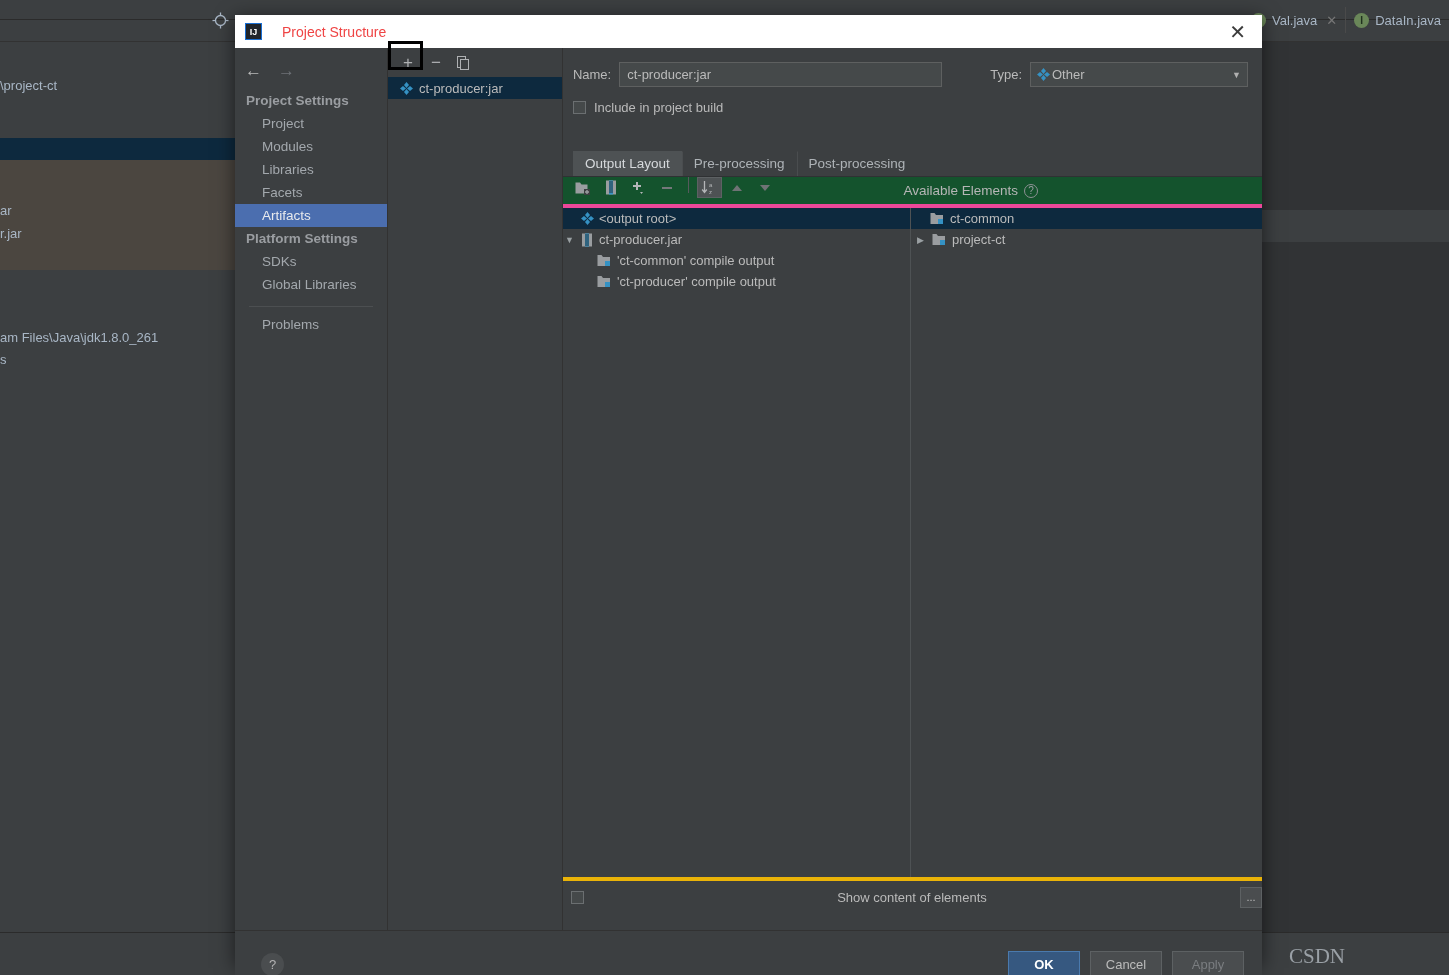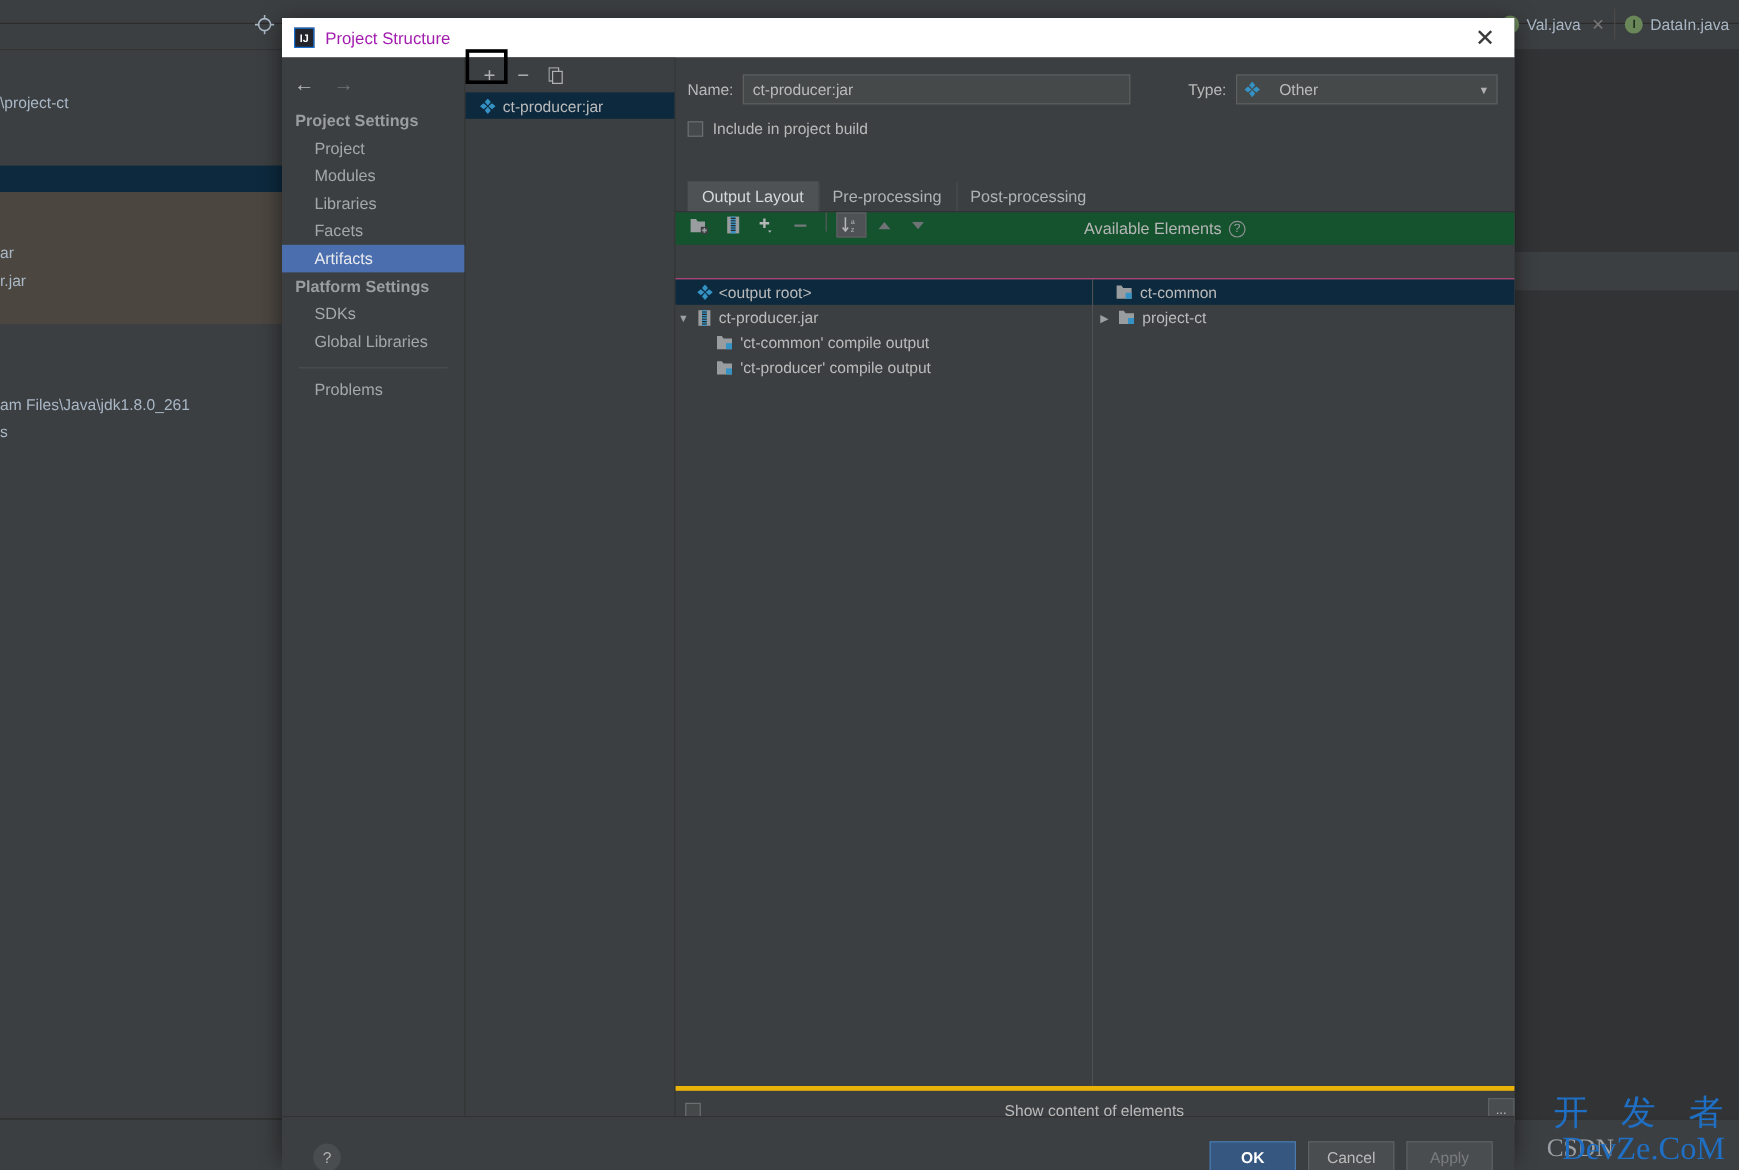--- a/index.html
+++ b/index.html
@@ -44,21 +44,21 @@
   .wm-en { font-size: 27px; color: #1f6fc4; margin-top: 2px; font-family: "Liberation Serif", serif; }
   .wm-csdn { position: absolute; right: 104px; bottom: 6px; font-size: 21px; color: #9aa0a6; font-family: "Liberation Serif", serif; }
 
   
   .dialog { position: absolute; left: 235px; top: 15px; width: 1027px; height: 950px;
             background: #3c3f41; box-shadow: 0 3px 18px rgba(0,0,0,0.55); }
   .titlebar { height: 33px; background: #ffffff; display: flex; align-items: center; padding: 0 10px; }
   .ij-logo { width: 17px; height: 17px; background: #21252b; border: 1px solid #1a6fd4; position: relative;
              display: flex; align-items: center; justify-content: center; color: #fff; font-size: 9px; font-weight: bold;
              font-family: "Liberation Sans", sans-serif; }
-  .title-text { margin-left: 9px; color: #a21caf; font-size: 14px; }
+  .title-text { margin-left: 20px; color: #ef4444; font-size: 14px; }
   .close-btn { margin-left: auto; color: #3b3b3b; font-size: 20px; line-height: 1; padding: 0 6px; cursor: default; }
 
   .dlg-body { position: relative; height: 882px; background: #3c3f41; display: flex; }
 
   
   .sidebar { width: 153px; background: #3c3f41; border-right: 1px solid #323232; position: relative; }
   .nav-arrows { display: flex; gap: 16px; padding: 14px 0 10px 10px; }
   .nav-arrow { font-size: 17px; line-height: 1; }
   .nav-back { color: #bbbbbb; }
   .nav-fwd { color: #6e7277; }
@@ -79,21 +79,21 @@
 
   
   .detail { flex: 1; position: relative; background: #3c3f41; }
   .row1 { display: flex; align-items: center; padding: 14px 14px 0 10px; gap: 8px; }
   .lbl { color: #bababa; font-size: 13px; white-space: nowrap; }
   .txtfield { background: #45494a; border: 1px solid #5e6060; height: 25px; color: #bbbbbb;
               font-size: 13px; padding: 0 7px; display: flex; align-items: center; }
   .name-field { width: 323px; }
   .type-label { margin-left: 40px; }
   .combo { width: 218px; height: 25px; background: #45494a; border: 1px solid #5e6060;
-           display: flex; align-items: center; padding: 0 6px; gap: 16px; color: #bbbbbb; font-size: 13px; }
+           display: flex; align-items: center; padding: 0 6px; gap: 2px; color: #bbbbbb; font-size: 13px; }
   .combo .caret { margin-left: auto; font-size: 9px; color: #b0b0b0; }
 
   .row2 { display: flex; align-items: center; padding: 16px 14px 0 10px; gap: 9px; }
   .out-field { flex: 1; height: 25px; background: #3c3f41; border: 1px solid #565a5c; color: #b6b6b6;
                font-size: 13px; padding: 0 7px; display: flex; align-items: center; }
   .browse-btn { width: 24px; height: 25px; background: #3c3f41; border: 1px solid #565a5c;
                 display: flex; align-items: center; justify-content: center; }
 
   .row3 { display: flex; align-items: center; gap: 8px; padding: 13px 0 0 10px; }
   .chk { width: 13px; height: 13px; border: 1px solid #6b6f71; background: #45494a; }
@@ -105,21 +105,21 @@
 
   .lt-toolbar { height: 27px; display: flex; gap: 3px; padding-left: 8px; background: #14532d; }
   .lt-btn { width: 25px; height: 21px; display: flex; align-items: center; justify-content: center; }
   .lt-btn.toggled { background: #4e5254; border: 1px solid #5d6163; }
   .lt-sep { width: 1px; height: 16px; background: #565a5c; margin: 0 5px; }
   .avail-lbl { margin-left: auto; margin-right: 0; display: flex; align-items: center; gap: 6px;
                color: #b6b6b6; font-size: 13.5px; padding-right: 224px; }
   .q-circ { width: 14px; height: 14px; border: 1px solid #8d9194; border-radius: 50%;
             font-size: 10px; color: #9aa0a3; display: flex; align-items: center; justify-content: center; }
 
-  .panes { display: flex; height: 673px; border-top: 1px solid #ec4899; margin-top: 28px; }
+  .panes { display: flex; height: 673px; border-top: 4px solid #ec4899; }
   .pane-left { width: 348px; background: #3c3f41; border-right: 1px solid #4e5254; }
   .pane-right { flex: 1; background: #3c3f41; }
   .tree-row { height: 21px; display: flex; align-items: center; gap: 5px; font-size: 13px; color: #bbbbbb; }
   .tree-row.sel { background: #0d293e; }
   .tw { width: 13px; display: flex; align-items: center; justify-content: center; font-size: 9px; color: #9aa0a3; }
 
   .bottom-opts { height: 36px; display: flex; align-items: center; gap: 9px; padding-left: 8px; border-top: 4px solid #eab308; justify-content: space-between; }
   .dots-btn { width: 22px; height: 21px; background: #4a4d4f; border: 1px solid #5d6163; color: #bbbbbb;
               font-size: 11px; display: flex; align-items: center; justify-content: center; }
 
@@ -178,24 +178,20 @@
         <span>Val.java</span>
         <span class="tab-x">✕</span>
       </div>
       <div class="bg-tab">
         <span class="iface-ic">I</span>
         <span>DataIn.java</span>
       </div>
     </div>
 
     <div class="wm-csdn">CSDN</div>
-    <div class="wm">
-      <div class="wm-cn">开 发 者</div>
-      <div class="wm-en">DevZe.CoM</div>
-    </div>
   </div>
 
   <div class="dialog">
 
     <div class="titlebar">
       <span class="ij-logo">IJ</span>
       <span class="title-text">Project Structure</span>
       <span class="close-btn">✕</span>
     </div>
 

